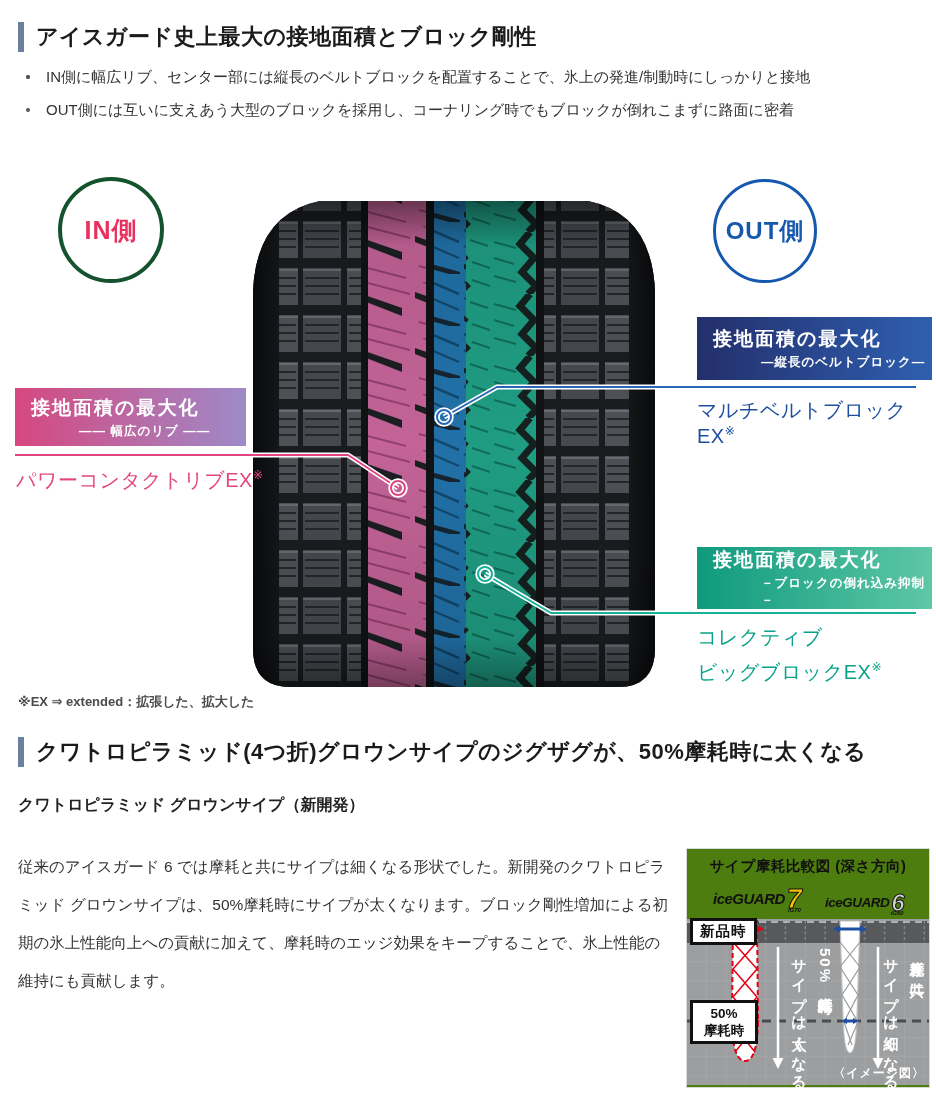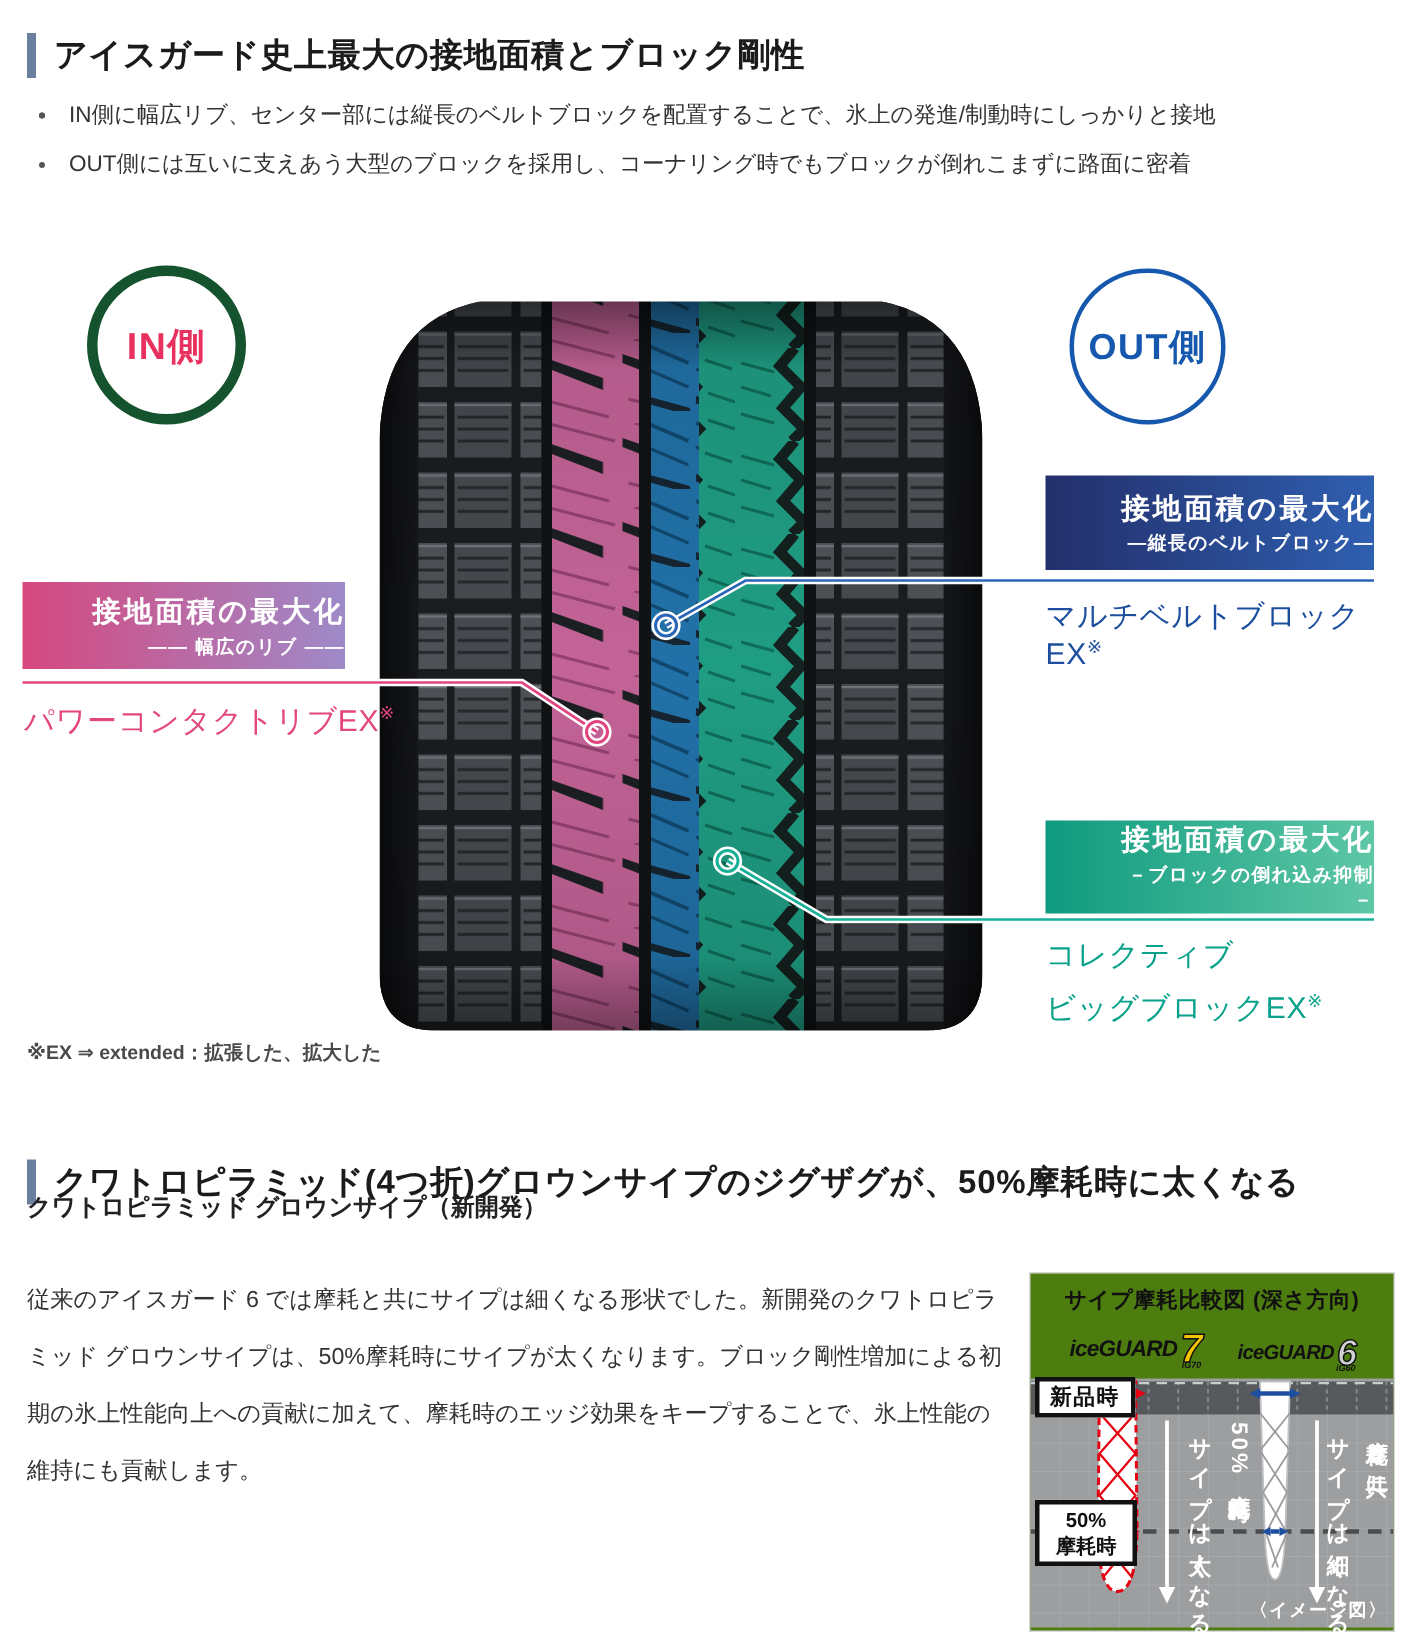--- a/index.html
+++ b/index.html
@@ -14,25 +14,25 @@
   
   .bullets{position:absolute;left:22px;top:60px;width:880px;}
   .bullet{position:relative;padding-left:24px;line-height:33px;font-size:15px;color:#333;}
   .bullet .dot{position:absolute;left:4px;top:15px;width:4px;height:4px;border-radius:50%;background:#555;}
 
   
   .figure{position:absolute;left:0;top:170px;width:936px;height:525px;}
   .tire-overlay{position:absolute;left:0;top:0;}
   .badge{position:absolute;border-radius:50%;display:flex;align-items:center;justify-content:center;
          font-weight:bold;background:#fff;box-sizing:border-box;letter-spacing:1px;}
-  .badge.in{left:58px;top:7px;width:106px;height:106px;border:7px solid #14532d;color:#e8315f;font-size:25px;}
+  .badge.in{left:58px;top:7px;width:106px;height:106px;border:4px solid #14532d;color:#e8315f;font-size:25px;}
   .badge.out{left:713px;top:9px;width:104px;height:104px;border:3px solid #1558ad;color:#1558ad;font-size:24px;}
 
-  .callout-box{position:absolute;color:#fff;text-align:right;display:flex;flex-direction:column;
-               justify-content:center;gap:2px;}
+  .callout-box{position:absolute;color:#fff;text-align:left;display:flex;flex-direction:column;
+               justify-content:center;gap:2px;padding-left:16px;}
   .callout-box .t{font-size:19px;font-weight:bold;letter-spacing:2px;}
   .callout-box .s{font-size:12.5px;font-weight:bold;letter-spacing:1px;margin-left:48px;}
   .box-rib{left:15px;top:218px;width:215px;height:58px;background:linear-gradient(90deg,#d6487f,#9e8ac8);}
   .box-belt{left:697px;top:147px;width:219px;height:63px;background:linear-gradient(90deg,#232f6b,#2f5fb0);}
   .box-block{left:697px;top:377px;width:219px;height:62px;background:linear-gradient(90deg,#0f9a7e,#5ec7a6);}
 
   .ex-name{position:absolute;font-size:20px;font-weight:normal;letter-spacing:.5px;}
   .ex-name sup{font-size:12px;}
   .ex-rib{left:16px;top:297px;color:#e2477f;}
   .ex-belt{left:697px;top:227px;color:#1d4f9e;}
@@ -190,21 +190,21 @@
       <div class="s">－ブロックの倒れ込み抑制－</div>
     </div>
     <div class="ex-name ex-block">
       <div>コレクティブ</div>
       <div><span>ビッグブロックEX</span><sup>※</sup></div>
     </div>
   </div>
 
   <div class="ex-note">※EX ⇒ extended：拡張した、拡大した</div>
 
-  <div class="sec-head" style="top:737px;margin-top:36px;">
+  <div class="sec-head" style="top:737px;">
     <span class="head-bar"></span>
     <span class="head-text">クワトロピラミッド(4つ折)グロウンサイプのジグザグが、50%摩耗時に太くなる</span>
   </div>
   <div class="subhead">クワトロピラミッド グロウンサイプ（新開発）</div>
   <div class="body-text">従来のアイスガード 6 では摩耗と共にサイプは細くなる形状でした。新開発のクワトロピラミッド グロウンサイプは、50%摩耗時にサイプが太くなります。ブロック剛性増加による初期の氷上性能向上への貢献に加えて、摩耗時のエッジ効果をキープすることで、氷上性能の維持にも貢献します。</div>
 
   <div class="panel">
     <svg width="242" height="238" viewBox="0 0 242 238" style="position:absolute;left:0;top:0;">
       <defs>
         <pattern id="pGrid" width="19.83" height="18.9" patternUnits="userSpaceOnUse">

